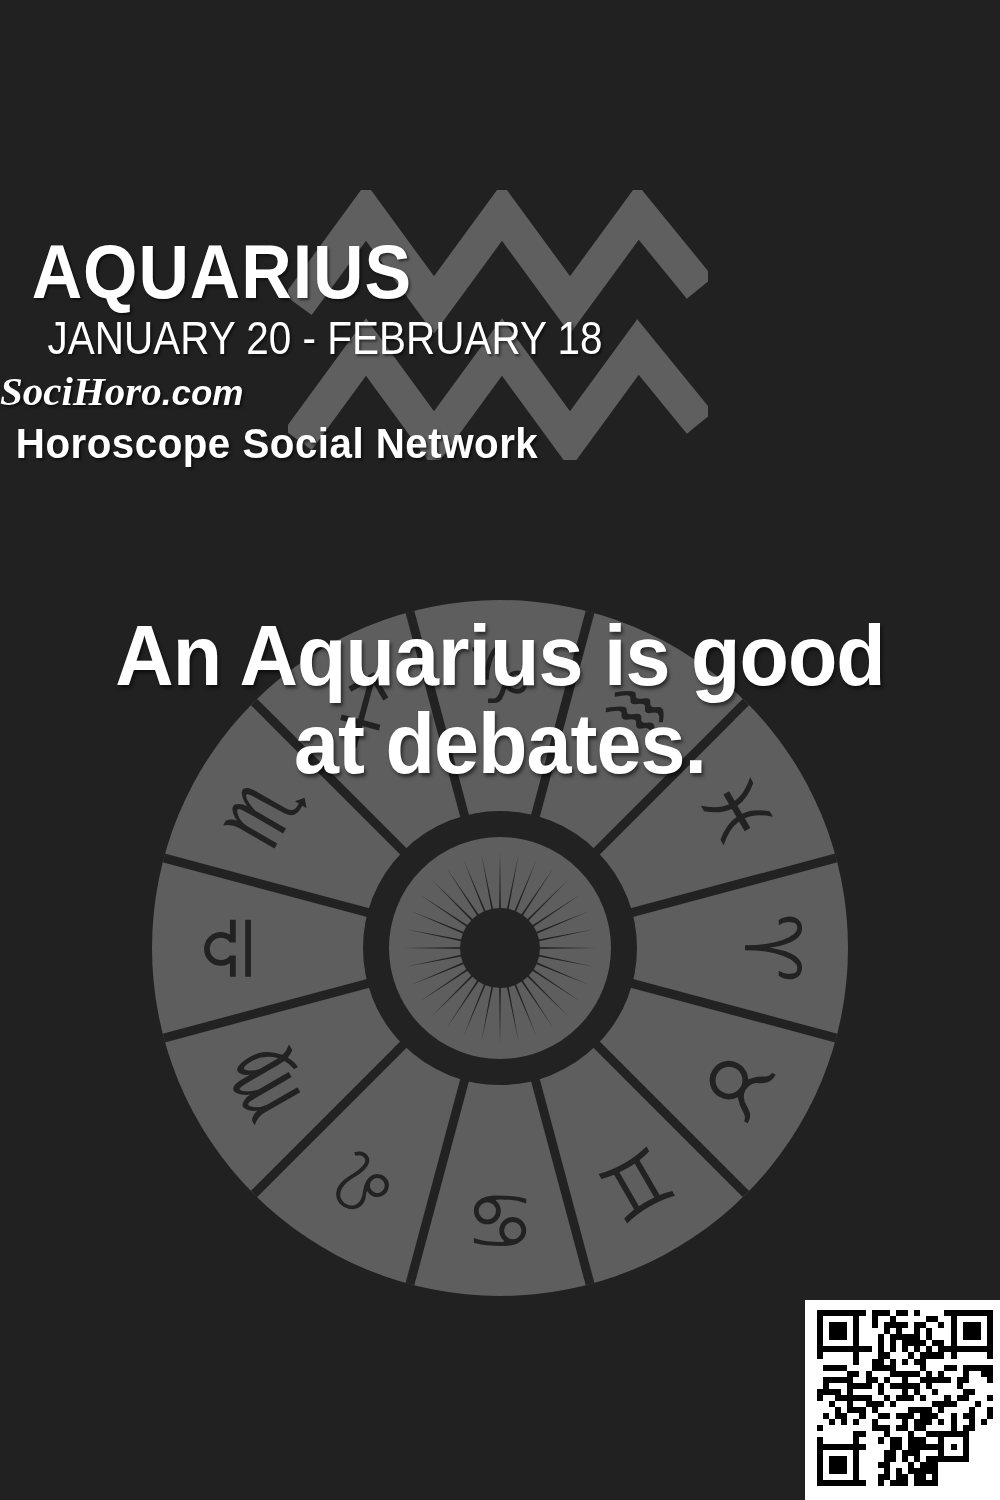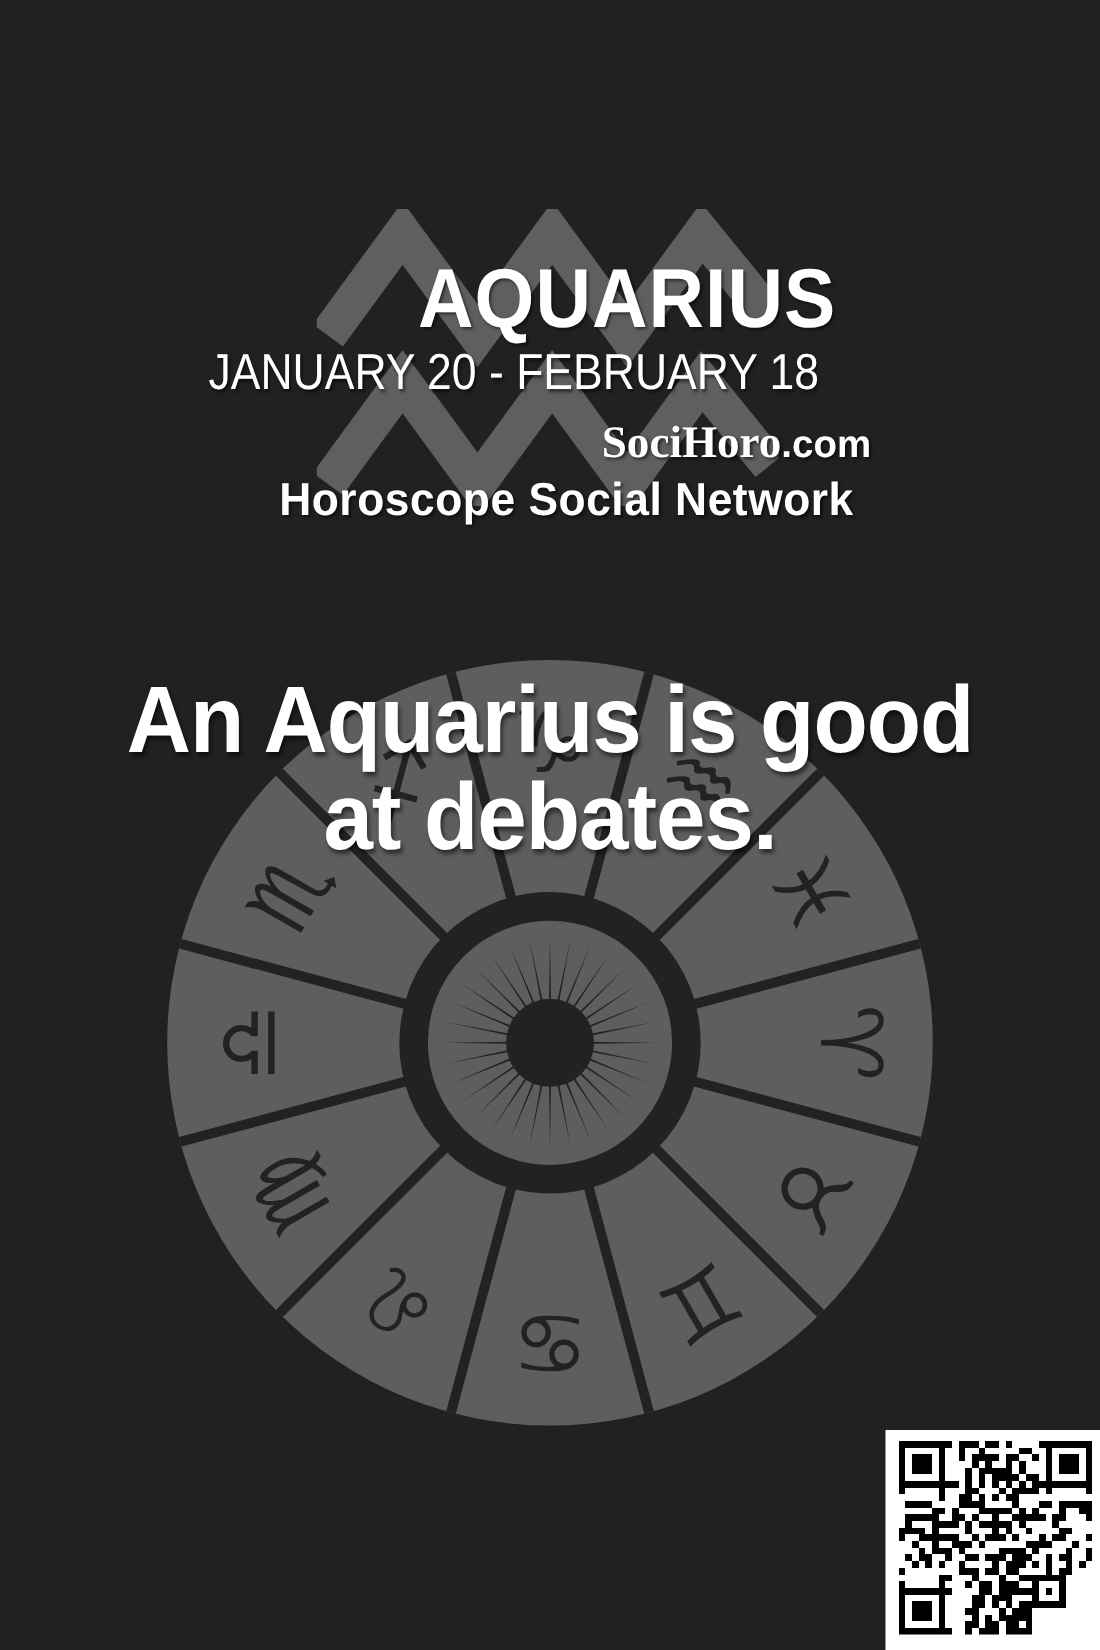--- a/index.html
+++ b/index.html
@@ -31,21 +31,21 @@
     left:150px; top:598px;
     width:700px; height:700px;
     z-index:2;
   }
 
   
   #header {
     position:absolute;
     left:0; top:236px;
     width:792px;
-    text-align:right;
+    text-align:left;
     z-index:5;
   }
   #sign-name {
     color:#ffffff;
     font-size:76px;
     font-weight:bold;
     letter-spacing:1px;
     line-height:0.96;
     font-stretch:condensed;
     transform:scaleX(0.92);
@@ -54,23 +54,24 @@
   #date-range {
     color:#ffffff;
     font-size:46px;
     font-weight:400;
     line-height:1.12;
     margin-top:4px;
     transform:scaleX(0.88);
     text-shadow:2px 2px 3px rgba(0,0,0,.55);
   }
   #brand {
-    margin-top:16px;
+    margin-top:6px;
     line-height:1.05;
     text-shadow:2px 2px 3px rgba(0,0,0,.6);
+    font-style:italic;
   }
   #brand .bword {
     color:#ffffff;
     font-family:"Liberation Serif", serif;
     font-size:41px;
     font-weight:bold;
   }
   #brand .btld {
     color:#ffffff;
     font-family:"Liberation Sans", sans-serif;

